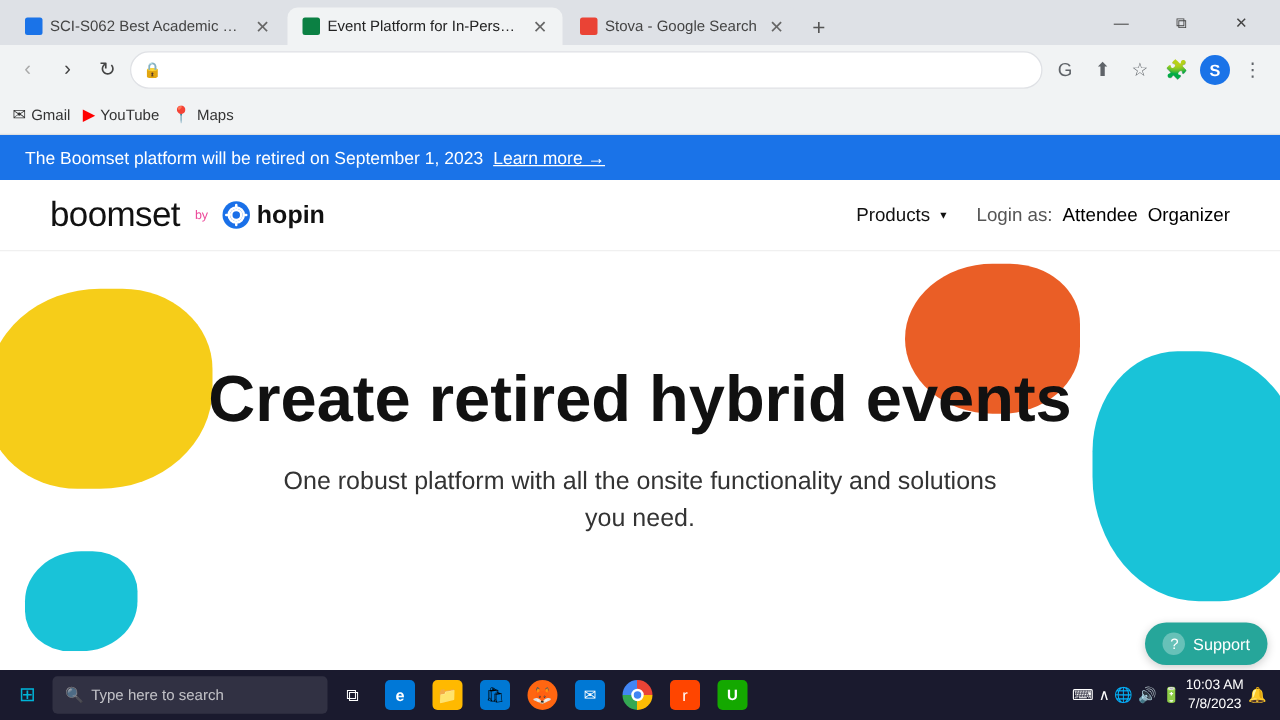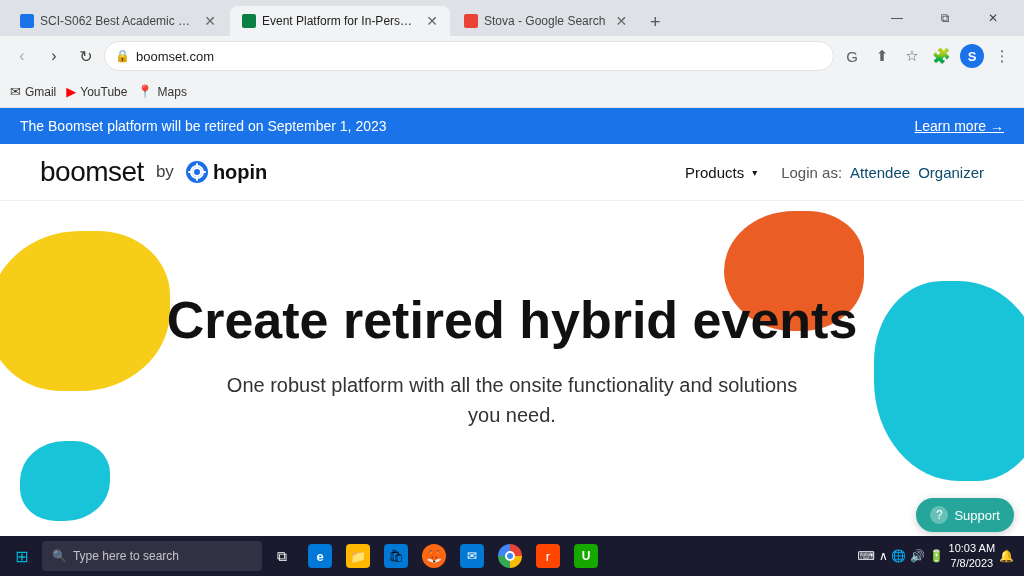--- a/index.html
+++ b/index.html
@@ -67,53 +67,53 @@
     .bookmark-item { display: flex; align-items: center; gap: 4px; font-size: 12px; color: #333; cursor: pointer; }
     .bm-icon { font-size: 13px; }
 
     
     .page-content { width: 100%; background: #fff; position: relative; overflow: hidden; }
 
     
     .announcement-banner {
       background: #1a73e8; color: white; text-align: center;
       padding: 10px 20px; font-size: 14px; display: flex; align-items: center;
-      justify-content: space-between; gap: 8px;
+      justify-content: flex-start; gap: 8px;
     }
     .announcement-banner a { color: white; text-decoration: underline; cursor: pointer; }
 
     
     .site-nav {
       display: flex; align-items: center; justify-content: space-between;
       padding: 12px 40px; background: #fff; border-bottom: 1px solid #f0f0f0;
       position: relative; z-index: 10;
     }
     .logo-area { display: flex; align-items: center; gap: 8px; }
     .logo-text { font-size: 28px; font-weight: 400; color: #111; letter-spacing: -0.5px; }
-    .logo-by { font-size: 17px; color: #404040; margin: 0 4px; }
+    .logo-by { font-size: 10px; color: #ec4899; margin: 0 4px; }
     .hopin-logo { display: flex; align-items: center; gap: 5px; }
     .hopin-gear {
       width: 22px; height: 22px;
       background: #1a73e8; border-radius: 50%;
       display: flex; align-items: center; justify-content: center;
       position: relative;
     }
     .hopin-gear::before {
       content: ''; position: absolute; width: 10px; height: 10px;
       border: 2px solid white; border-radius: 50%;
     }
     .hopin-text { font-size: 20px; font-weight: 700; color: #111; }
     .nav-right { display: flex; align-items: center; gap: 24px; }
     .products-btn {
       display: flex; align-items: center; gap: 8px; font-size: 15px;
       color: #111; cursor: pointer; font-weight: 500;
     }
     .chevron { font-size: 10px; }
     .login-section { display: flex; align-items: flex-end; gap: 8px; font-size: 15px; color: #555; }
-    .login-link { color: #0c4a6e; cursor: pointer; font-weight: 500; text-decoration: none; }
+    .login-link { color: #000000; cursor: pointer; font-weight: 500; text-decoration: none; }
 
     
     .hero-section {
       position: relative; min-height: 320px; background: #fff;
       display: flex; flex-direction: column; align-items: center;
       justify-content: center; text-align: center; padding: 40px 20px;
       overflow: hidden;
     }
     .blob {
       position: absolute; border-radius: 50%; opacity: 0.9;
@@ -206,21 +206,20 @@
       <div class="win-btn close">✕</div>
     </div>
   </div>
 
   <div class="toolbar">
     <button class="nav-btn disabled">‹</button>
     <button class="nav-btn">›</button>
     <button class="nav-btn">↻</button>
     <div class="address-bar">
       <span class="lock-icon">🔒</span>
-      <span class="address-text">boomset.com</span>
     </div>
     <div class="toolbar-actions">
       <div class="toolbar-icon-btn">G</div>
       <div class="toolbar-icon-btn">⬆</div>
       <div class="toolbar-icon-btn">☆</div>
       <div class="toolbar-icon-btn">🧩</div>
       <div class="toolbar-icon-btn">
         <div class="profile-btn">S</div>
       </div>
       <div class="toolbar-icon-btn">⋮</div>

